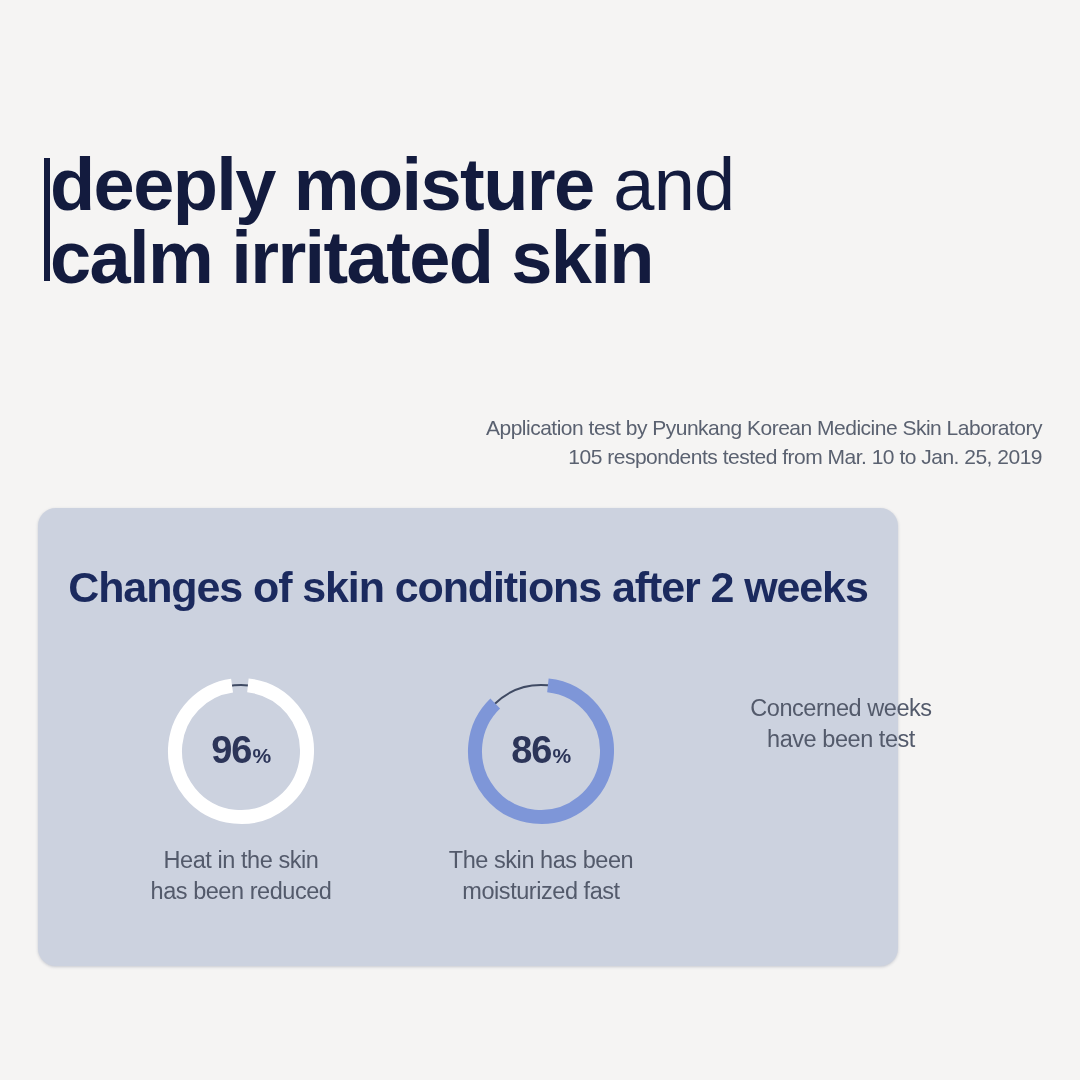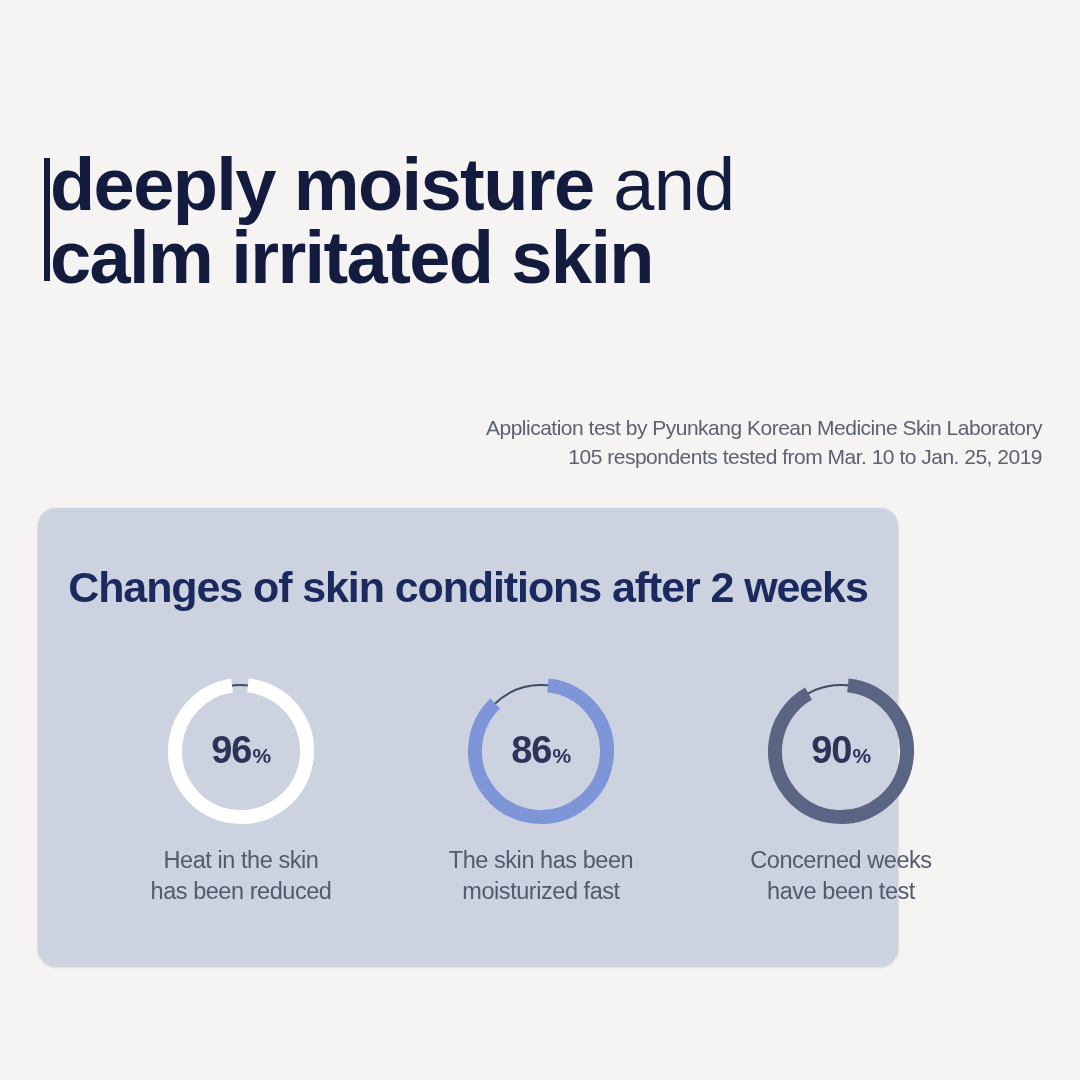--- a/index.html
+++ b/index.html
@@ -203,29 +203,20 @@
         </svg>
         <div class="donut-value"><span>86</span><span class="pct">%</span></div>
       </div>
       <div class="donut-label">
         <span>The skin has been</span>
         <span>moisturized fast</span>
       </div>
     </div>
 
     <div class="donut-item">
-      <div class="donut-wrap">
-        <svg viewBox="0 0 152 152">
-          <g transform="rotate(-90 76 76)">
-            <circle cx="76" cy="76" r="66" fill="none" stroke="#3F4A63" stroke-width="2" stroke-dasharray="414.69" stroke-dashoffset="0"></circle>
-            <circle class="donut-arc" cx="76" cy="76" r="66" fill="none" stroke="#5A6583" stroke-width="14" stroke-linecap="butt" stroke-dasharray="414.69" stroke-dashoffset="41.47" transform="rotate(6 76 76)"></circle>
-          </g>
-        </svg>
-        <div class="donut-value"><span>90</span><span class="pct">%</span></div>
-      </div>
       <div class="donut-label">
         <span>Concerned weeks</span>
         <span>have been test</span>
       </div>
     </div>
 
   </div>
 </div>
 
 </body></html>

